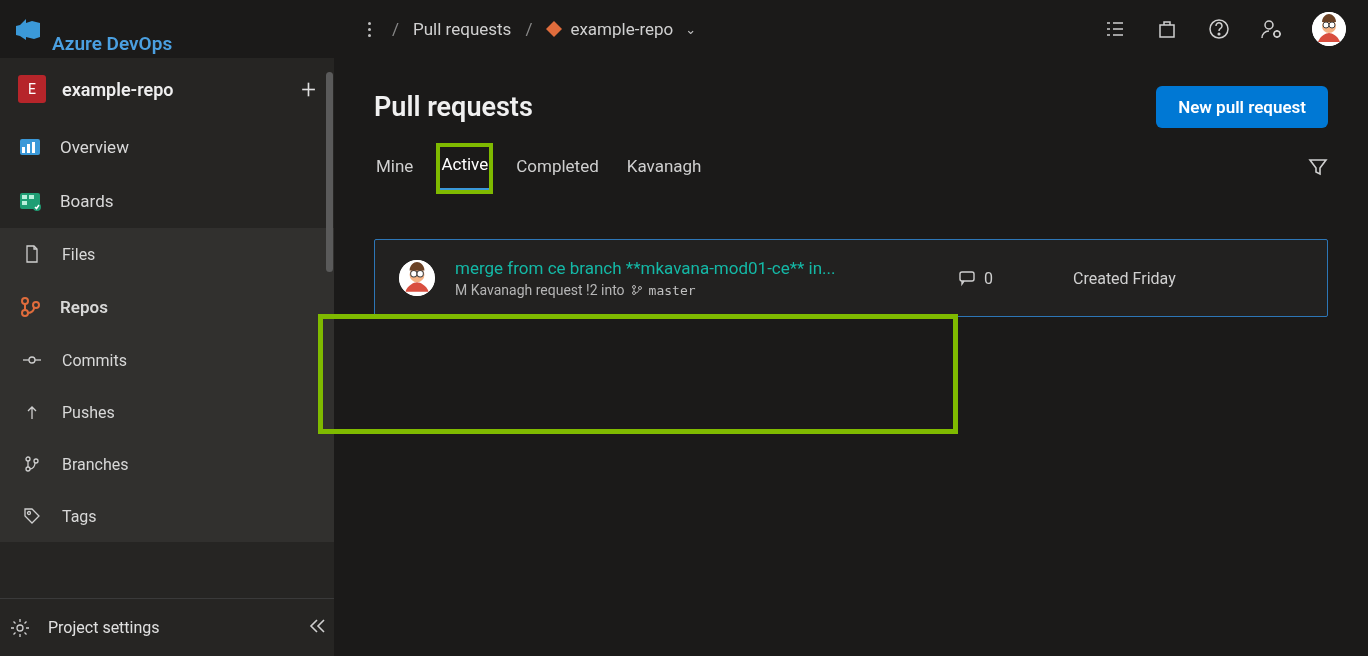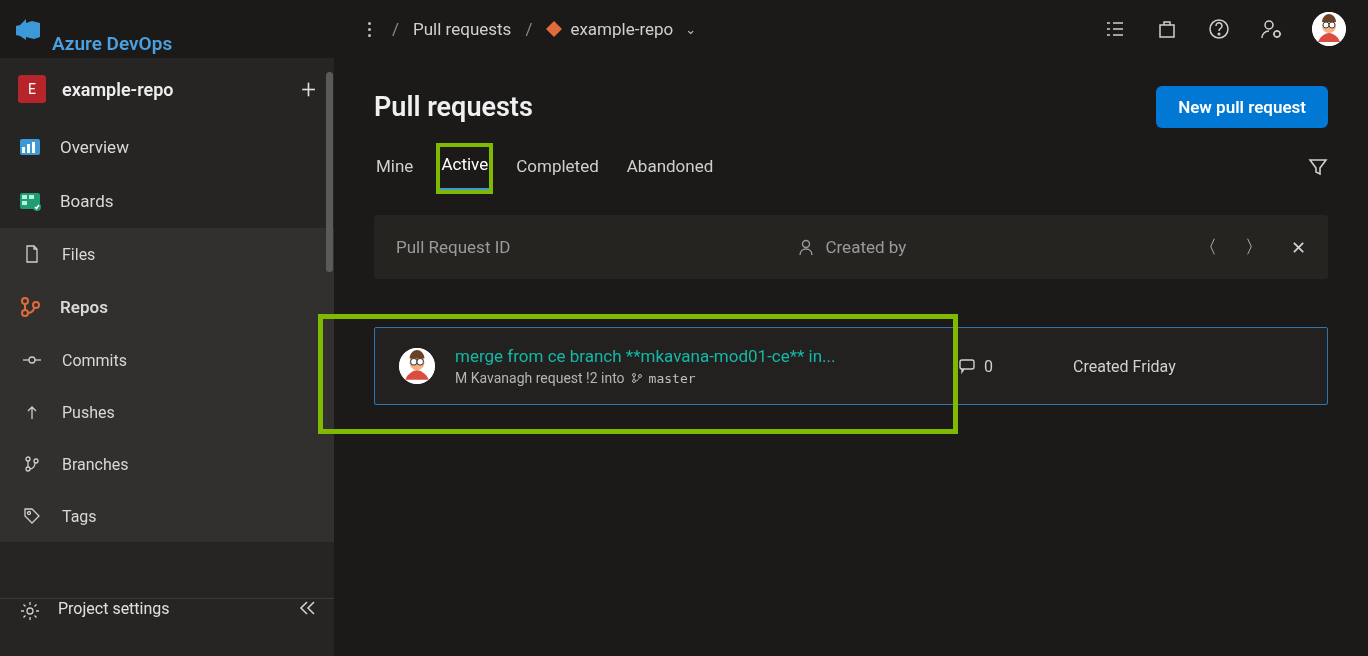--- a/index.html
+++ b/index.html
@@ -24,21 +24,21 @@
   .sidebar { position:absolute; top:58px; left:0; width:334px; bottom:0; background:#262523; display:flex; flex-direction:column; }
   .scroll-indicator { position:absolute; right:1px; top:14px; width:7px; height:200px; background:#5a5a5a; border-radius:4px; }
   .proj-row { display:flex; align-items:center; height:62px; padding:0 18px; gap:16px; }
   .proj-badge { width:28px; height:28px; background:#b6252a; border-radius:3px; display:flex; align-items:center; justify-content:center; color:#fff; font-size:14px; }
   .proj-name { font-size:18px; font-weight:600; color:#eee; }
   .plus { margin-left:auto; font-size:26px; color:#e0e0e0; font-weight:300; }
   .nav-item { display:flex; align-items:center; height:54px; padding:0 18px; gap:18px; color:#d8d8d8; font-size:17px; cursor:pointer; }
   .nav-item.selected { background:#31302e; font-weight:600; }
   .nav-item.sub { padding-left:20px; height:52px; font-size:16px; background:#31302e; }
   .nav-icon { width:24px; height:24px; display:flex; align-items:center; justify-content:center; }
-  .sidebar-bottom { margin-top:auto; border-top:1px solid #3a3a3a; display:flex; align-items:flex-start; height:58px; padding:0 18px; gap:16px; }
+  .sidebar-bottom { margin-top:auto; border-top:1px solid #3a3a3a; display:flex; align-items:center; height:58px; padding:0 8px; gap:16px; }
   .collapse-ic { margin-left:auto; }
   .main { position:absolute; top:58px; left:334px; right:0; bottom:0; background:#1b1a19; padding:28px 40px 0 40px; }
   .page-title-row { display:flex; align-items:center; }
   .page-title { font-size:27px; font-weight:600; color:#f0f0f0; }
   .new-pr { margin-left:auto; background:#0078d4; color:#fff; border:none; height:42px; padding:0 22px; font-size:17px; font-weight:600; border-radius:6px; cursor:pointer; }
   .tabs-row { display:flex; align-items:center; gap:24px; margin-top:18px; }
   .tab { font-size:17px; color:#cfcfcf; padding:8px 2px 14px 2px; cursor:pointer; }
   .tab.active { color:#fff; border-bottom:3px solid #3b99d8; }
   .tab.highlight { outline:4px solid #7fba00; outline-offset:-1px; }
   .filter-ic { margin-left:auto; cursor:pointer; }
@@ -234,39 +234,24 @@
 
 <div class="main">
   <div class="page-title-row">
     <h1 class="page-title">Pull requests</h1>
     <button class="new-pr">New pull request</button>
   </div>
   <div class="tabs-row">
     <span class="tab">Mine</span>
     <span class="tab active highlight">Active</span>
     <span class="tab">Completed</span>
-    <span class="tab">Abandoned</span>
+    <span class="tab">Kavanagh</span>
     <span class="filter-ic"><svg width="20" height="20" viewBox="0 0 20 20" stroke="#cfcfcf" fill="none" stroke-width="1.6">
           <path d="M2 3h16l-6 8v6l-4-2v-4z"></path>
         </svg></span>
-  </div>
-  <div class="filterbar">
-    <span class="pr-id">Pull Request ID</span>
-    <span class="createdby">
-      <svg width="18" height="18" viewBox="0 0 18 18" stroke="#9a9a9a" fill="none" stroke-width="1.4">
-          <circle cx="9" cy="6" r="3.5"></circle>
-          <path d="M3 17c0-4 3-6 6-6s6 2 6 6"></path>
-        </svg>
-      <span>Created by</span>
-    </span>
-    <span class="navbtns">
-      <span>〈</span>
-      <span>〉</span>
-      <span>✕</span>
-    </span>
   </div>
 
   <div class="pr-card">
     <span class="av">
       <svg width="36" height="36" viewBox="0 0 34 34">
           <circle cx="17" cy="17" r="17" fill="#fff"></circle>
           <circle cx="17" cy="14" r="7" fill="#f4b183"></circle>
           <circle cx="14" cy="13" r="3" fill="#fff" stroke="#444"></circle>
           <circle cx="20" cy="13" r="3" fill="#fff" stroke="#444"></circle>
           <path d="M6 30c2-6 8-9 11-9s9 3 11 9" fill="#d94e3f"></path>

